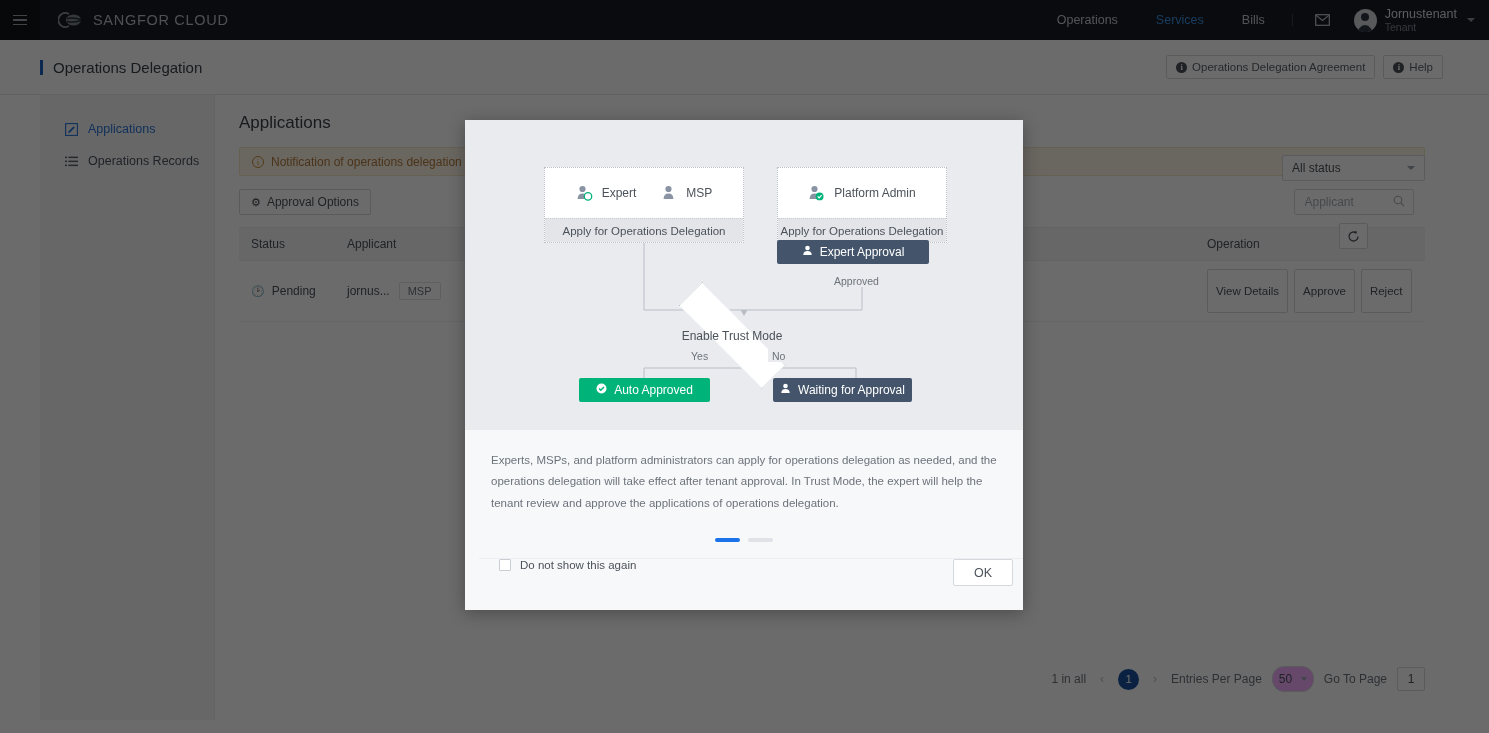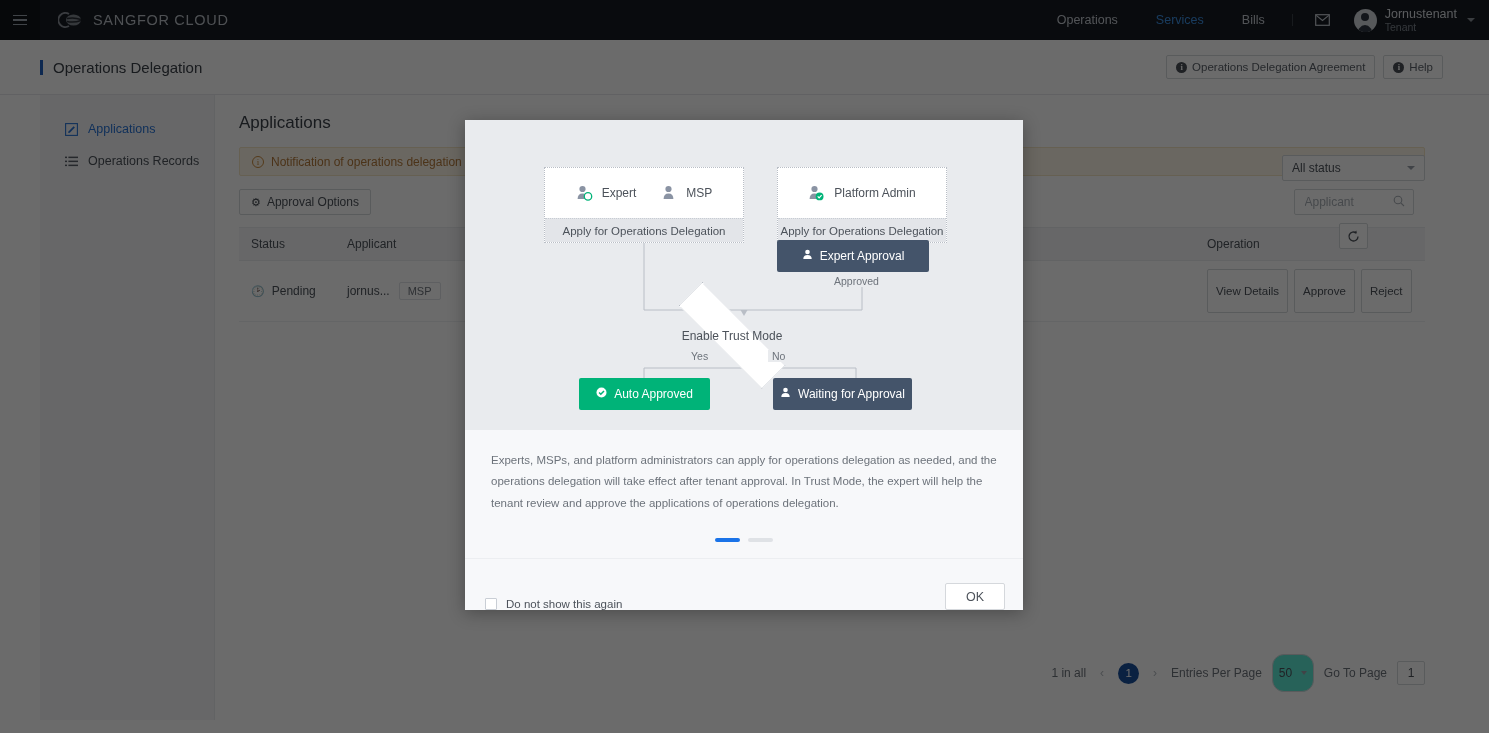--- a/index.html
+++ b/index.html
@@ -161,22 +161,22 @@
   .pager {
     position: absolute; right: 22px; bottom: 28px;
     display: flex; align-items: center; gap: 10px; font-size: 12px; color: #6d737b;
   }
   .pg-arrow { color: #b4b9bf; font-size: 12px; padding: 0 4px; cursor: pointer; }
   .pg-num {
     width: 21px; height: 21px; border-radius: 50%; background: #1a4f9c; color: #fff;
     font-size: 11.5px; display: flex; align-items: center; justify-content: center; cursor: pointer;
   }
   .pg-select {
-    width: 42px; height: 24px; border: 1px solid #d5d8dc; border-radius: 12px; background: #5eead4;
-    display: flex; align-items: center; padding: 18px 6px; font-size: 12px; color: #4c525a; cursor: pointer;
+    width: 42px; height: 24px; border: 1px solid #d5d8dc; border-radius: 12px; background: #f0abfc;
+    display: flex; align-items: center; padding: 12px 6px; font-size: 12px; color: #4c525a; cursor: pointer;
   }
   .pg-select .caret {
     margin-left: auto; width: 0; height: 0;
     border-left: 3.5px solid transparent; border-right: 3.5px solid transparent; border-top: 4px solid #9aa1a9;
   }
   .pg-input {
     width: 28px; height: 24px; border: 1px solid #d5d8dc; border-radius: 2px; background: #fff;
     font-size: 12px; color: #4c525a; text-align: center; outline: none;
     font-family: "Liberation Sans", sans-serif;
   }
@@ -204,21 +204,21 @@
   }
   .role-one { display: flex; align-items: center; gap: 9px; }
   .role-bottom {
     height: 24px; background: #e3e5e9; font-size: 11.5px; color: #4c525a;
     display: flex; align-items: center; justify-content: center;
     border-top: 1px dotted #c7ccd3;
   }
   .person-icon { width: 17px; height: 16px; position: relative; flex: none; }
 
   .flow-box {
-    position: absolute; height: 32px; border-radius: 2px;
+    position: absolute; height: 24px; border-radius: 2px;
     display: flex; align-items: center; justify-content: center; gap: 7px;
     font-size: 12px; color: #fff;
   }
   .flow-box.dark { background: #44546a; }
   .flow-box.green { background: #00b378; }
 
   .diamond {
     position: absolute; display: flex; align-items: center; justify-content: center;
     font-size: 12px; color: #4c525a;
   }
@@ -238,21 +238,21 @@
   .modal-h {
     text-align: center; font-size: 14.5px; color: #3b4149; font-weight: normal; margin: 0 0 14px 0;
   }
   .modal-p { font-size: 11.5px; color: #6d737b; line-height: 1.85; margin: 0; }
   .dots { display: flex; justify-content: center; gap: 8px; margin-top: 24px; }
   .dot { width: 25px; height: 4px; border-radius: 2px; background: #dfe2e6; cursor: pointer; }
   .dot.active { background: #1a73e8; }
 
   .modal-foot {
     height: 52px; border-top: 1px solid #eceef1; background: #f7f8fa;
-    display: flex; align-items: flex-end; padding: 0 18px 0 20px;
+    display: flex; align-items: flex-start; padding: 0 10px 0 20px; margin-left: 14px;
   }
   .chk-row { display: flex; align-items: center; gap: 9px; font-size: 11.5px; color: #4c525a; cursor: pointer; }
   .chk { width: 12px; height: 12px; border: 1px solid #c9ced5; background: #fff; border-radius: 1px; flex: none; }
   .ok-btn {
     margin-left: auto; border: 1px solid #d5d8dc; background: #fff; border-radius: 2px;
     font-size: 12.5px; color: #4c525a; width: 60px; height: 27px; cursor: pointer;
     font-family: "Liberation Sans", sans-serif;
   }
 </style>
 </head>

